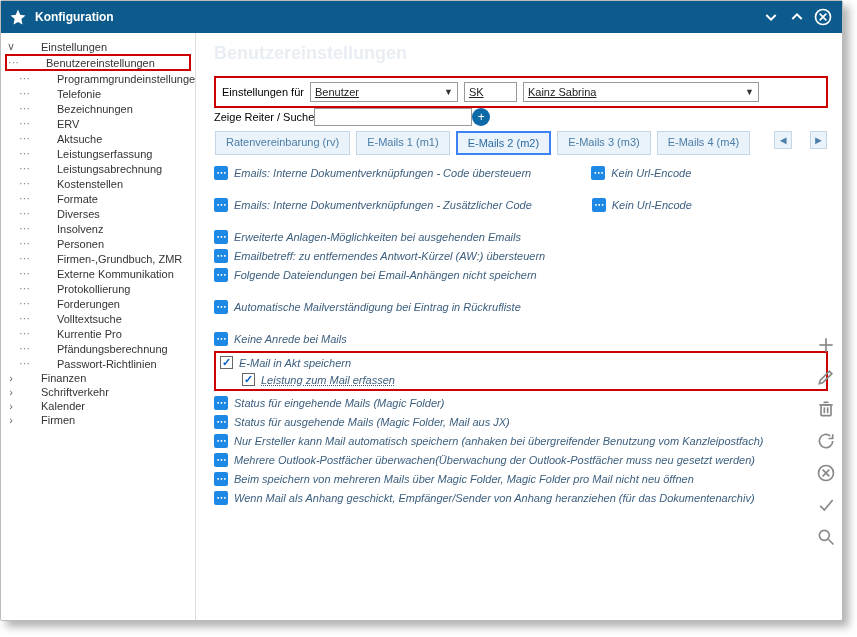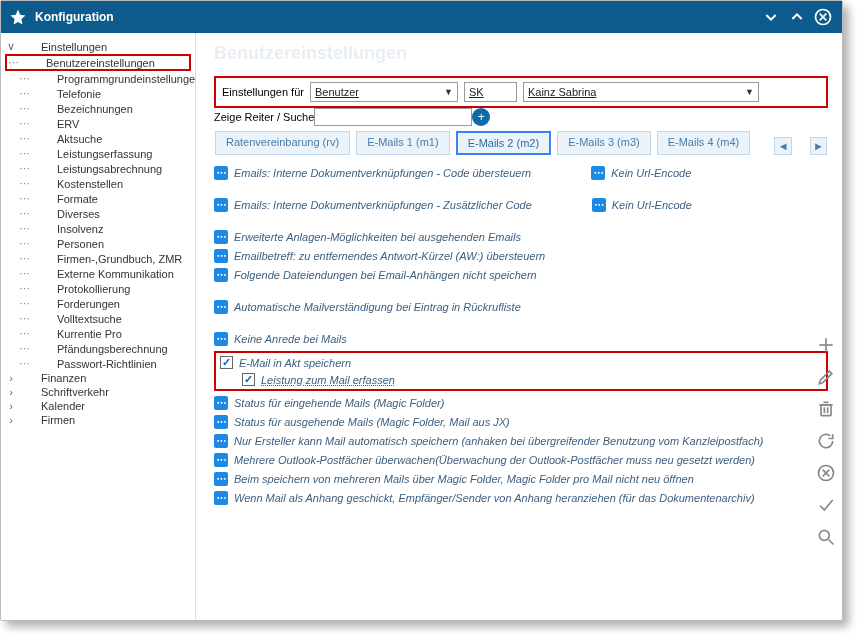--- a/index.html
+++ b/index.html
@@ -30,21 +30,21 @@
   .filters label { white-space:nowrap; }
   .select, .input { border:1px solid #999; background:#fff; height:20px; padding:0 4px; color:#222; display:flex; align-items:center; position:relative;text-decoration:underline; }
   .select .caret { position:absolute; right:4px; top:50%; transform:translateY(-50%); font-size:9px; color:#333; }
   .sel-benutzer{ width:148px;} .sel-code{ width:53px; } .sel-user{ width:236px; }
 
   .searchrow{ display:flex; align-items:center; gap:0; margin-bottom:4px; }
   .searchrow label{ white-space:nowrap; }
   .search-in{ width:158px; height:18px; border:1px solid #999; }
   .addbtn{ width:18px; height:18px; border-radius:50%; background:#0d6aa8; display:flex; align-items:center; justify-content:center; color:#fff; font-size:12px; cursor:pointer; }
 
-  .tabwrap{ display:flex; align-items:flex-end; gap:18px; border:1px solid transparent; }
+  .tabwrap{ display:flex; align-items:flex-start; gap:18px; border:1px solid transparent; }
   .tabs{ display:flex; gap:6px; overflow:hidden; }
   .tab{ padding:4px 10px; border:1px solid #c3d7e8; background:#eaf2fa; color:#4a7ea8; cursor:pointer; white-space:nowrap; font-size:11px; }
   .tab.active{ border:2px solid #3b82f6; color:#2d6da2; }
   .tab.last{ max-width:26px; overflow:hidden; }
   .navbtn{ width:18px; height:18px; background:#eaf2fa; border:1px solid #c3d7e8; display:flex; align-items:center; justify-content:center; color:#4a7ea8; cursor:pointer; font-size:11px; }
 
   .settings{ margin-top:10px; display:flex; flex-direction:column; gap:5px; color:#3c5f7f; font-style:italic; }
   .row{ display:flex; align-items:center; gap:6px; }
   .icn{ width:14px; height:14px; display:flex; align-items:center; justify-content:center; font-size:10px; font-style:normal; }
   .badge{ background:#1e88e5; color:#fff; border-radius:2px; font-weight:bold; letter-spacing:-1px; padding:0 2px; line-height:14px;}

